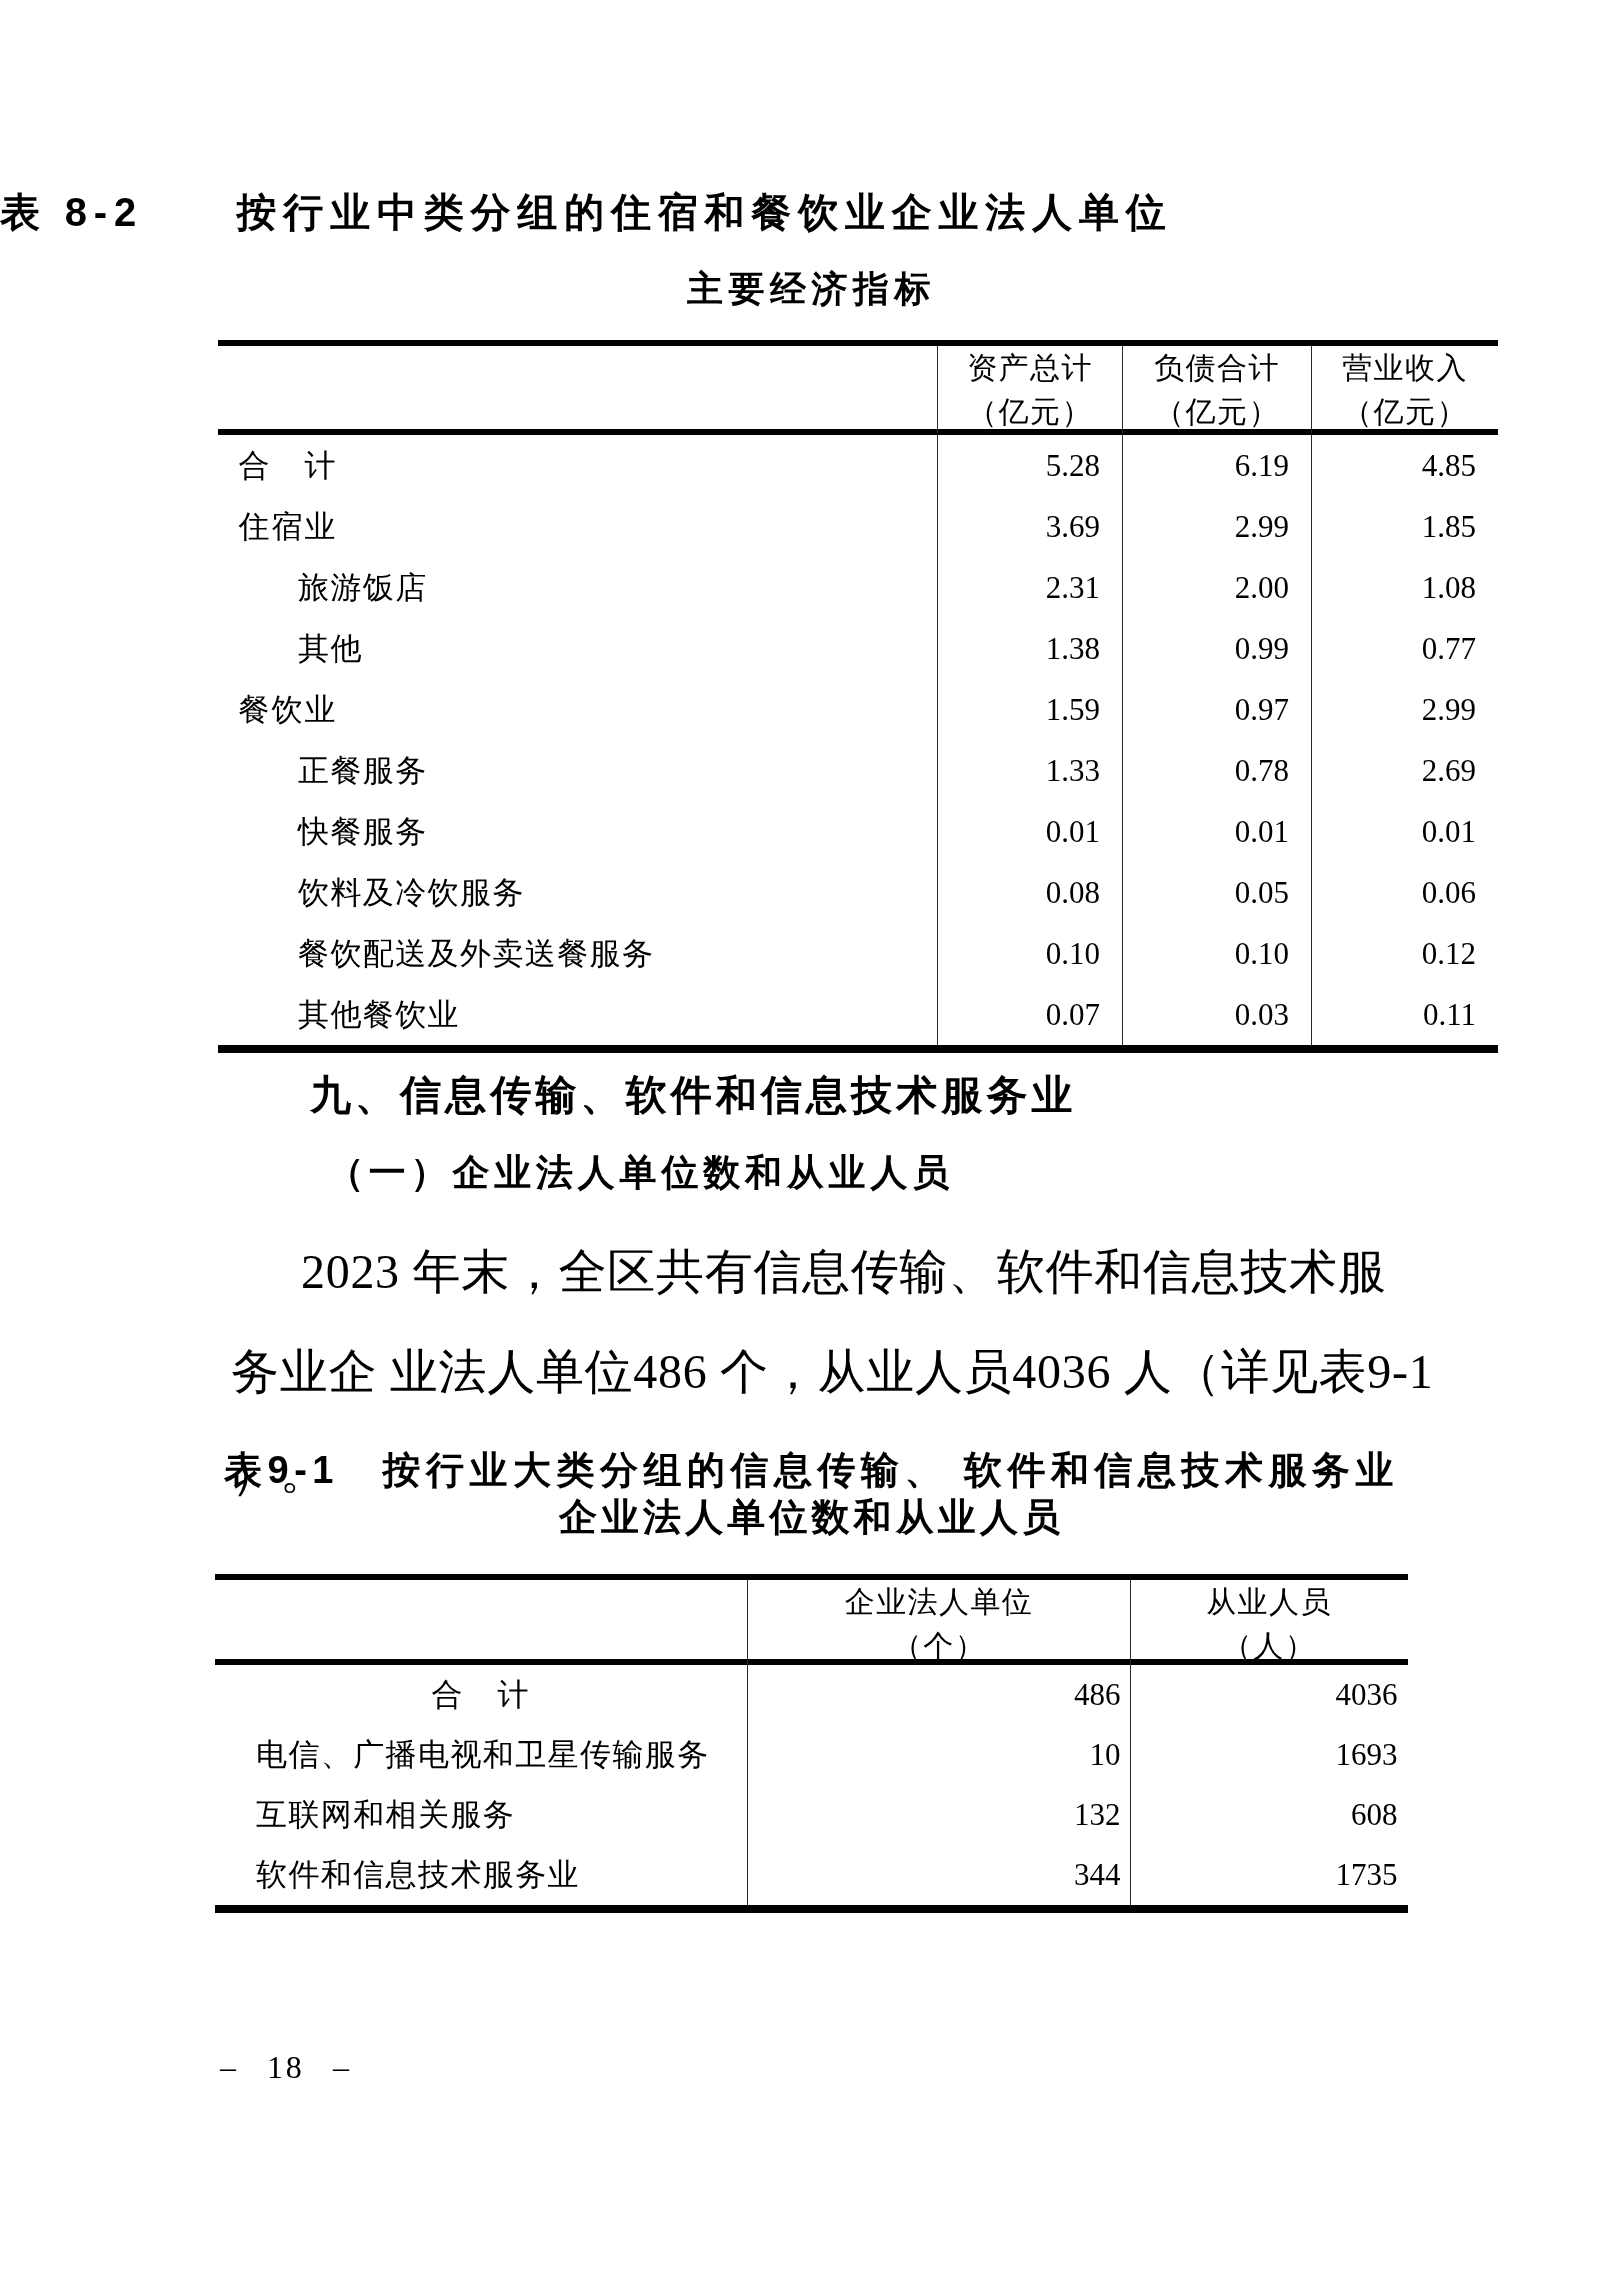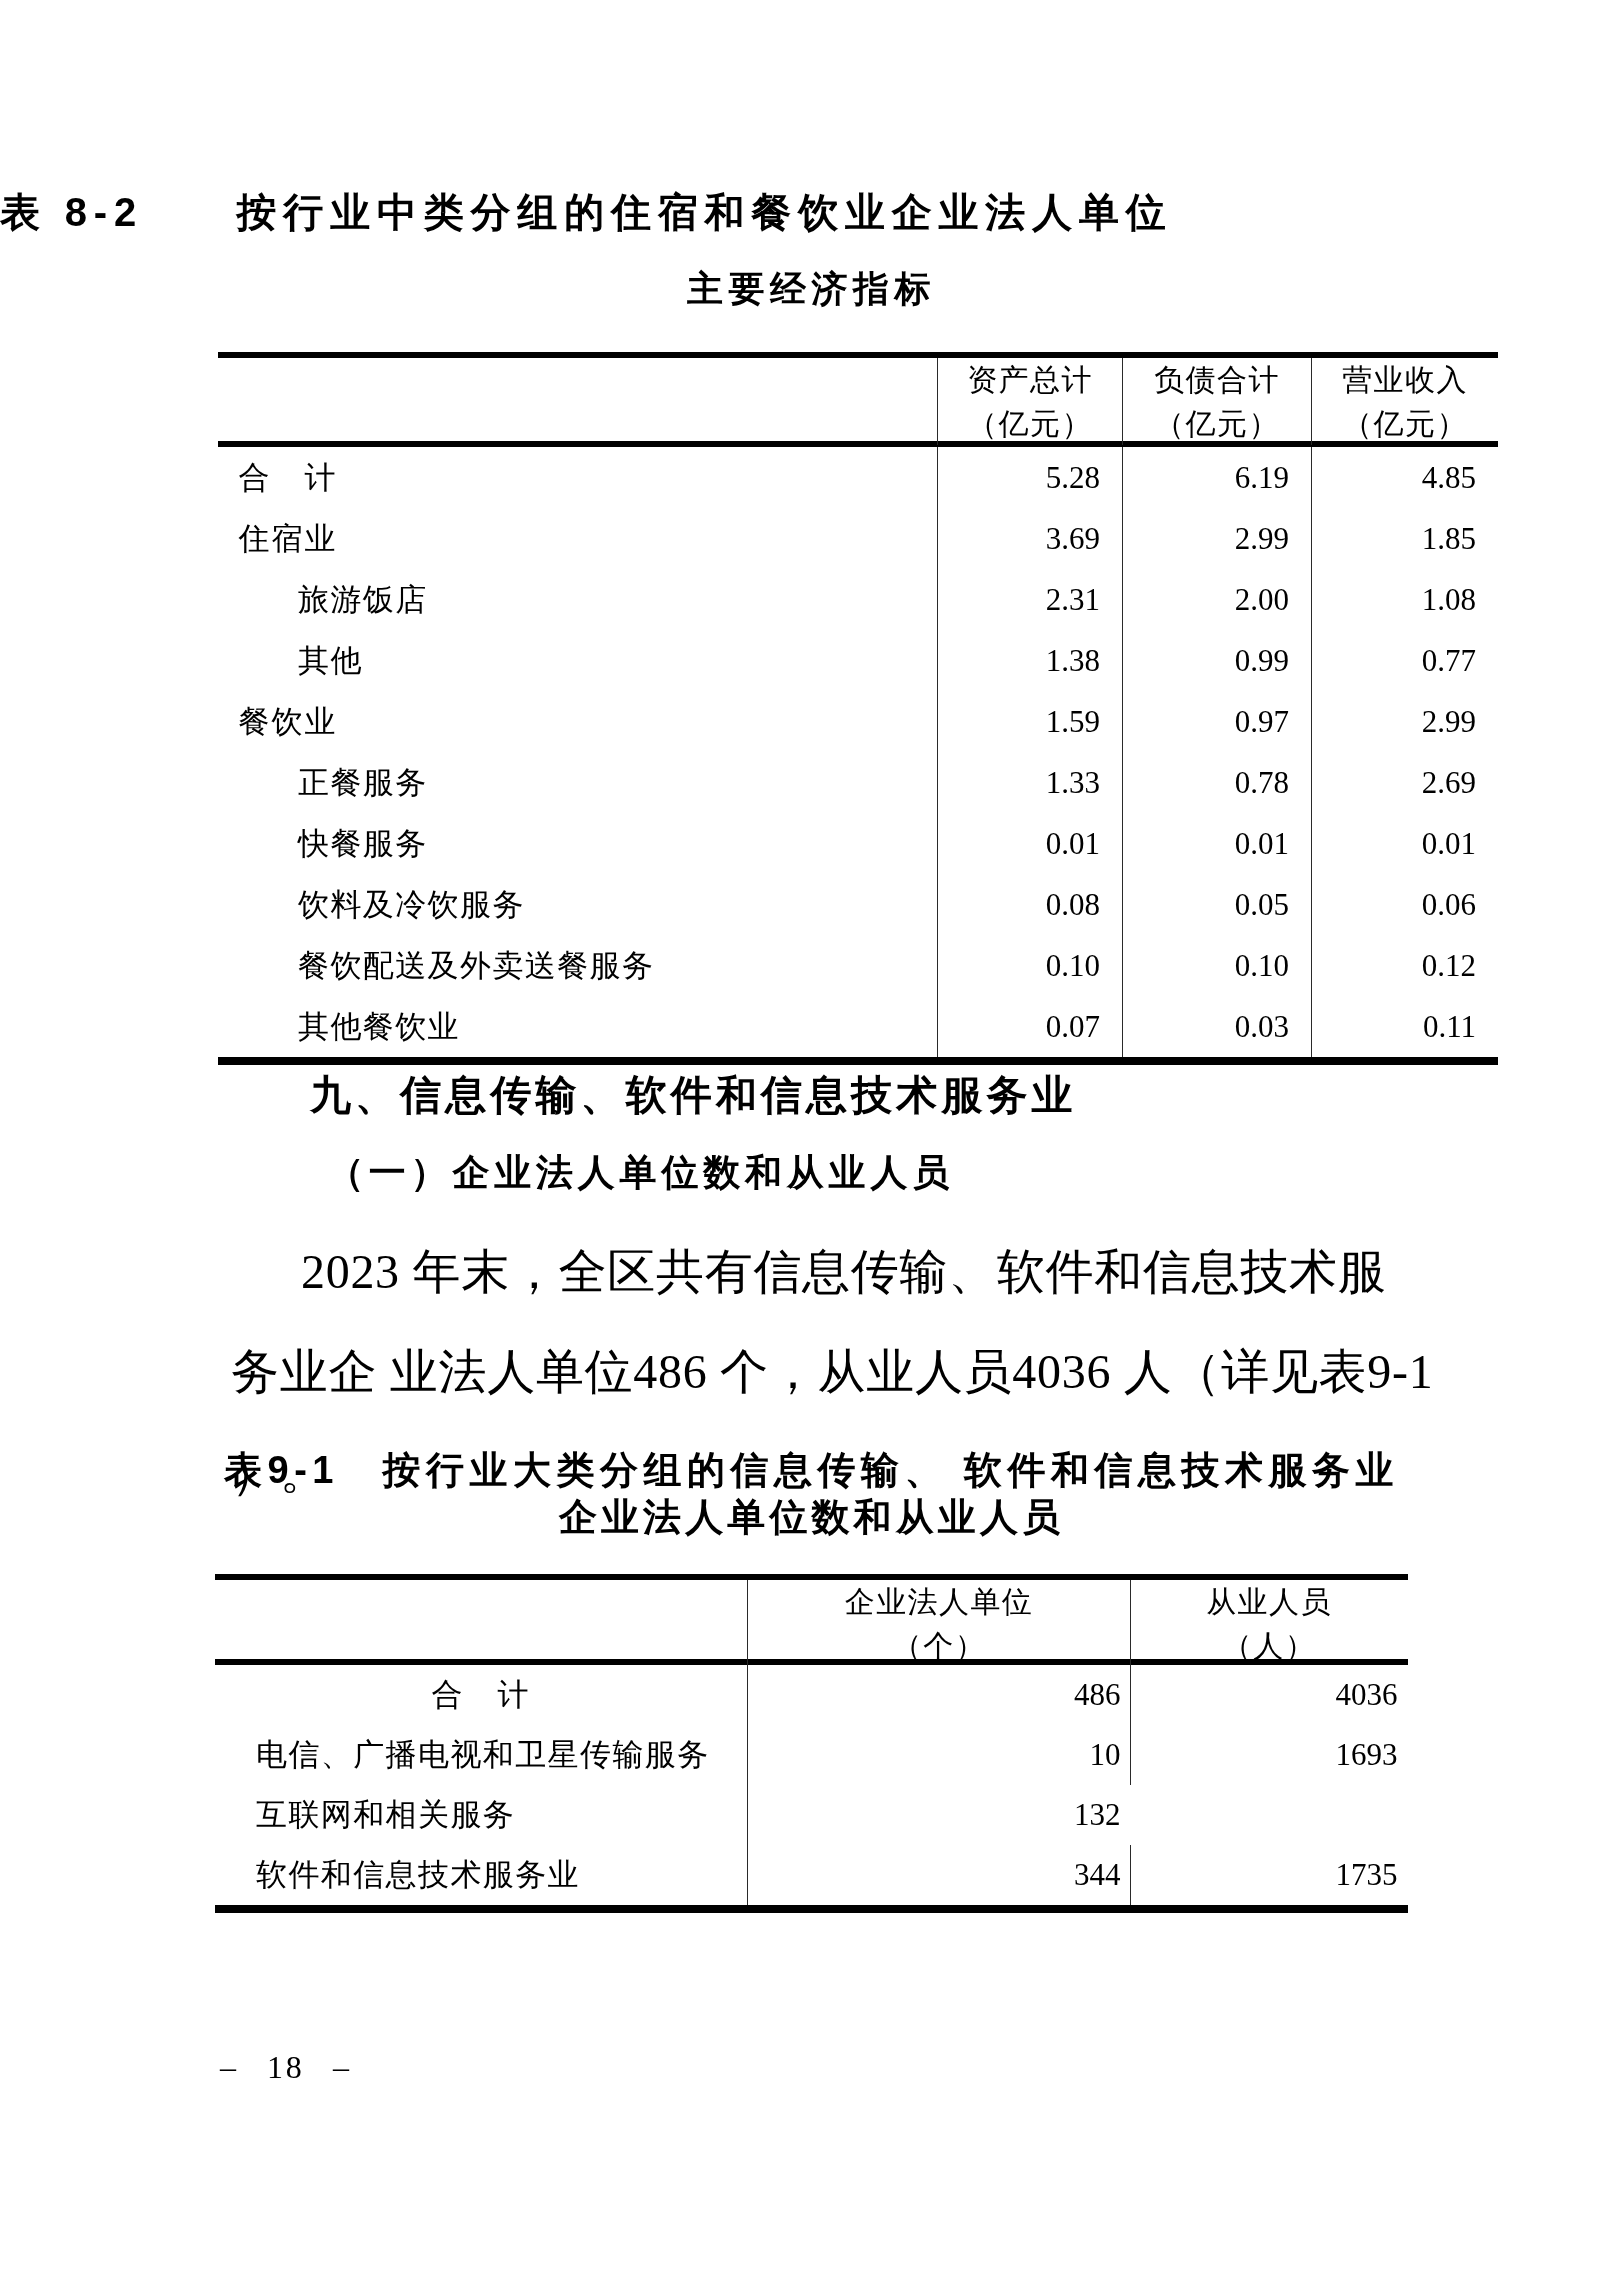--- a/index.html
+++ b/index.html
@@ -34,21 +34,21 @@
     display: flex; flex-direction: column;
     justify-content: center; align-items: center;
     font-size: 30px; line-height: 1.45; letter-spacing: 1.4px;
   }
   .t-row { display: grid; }
   .cell { display: flex; align-items: center; font-size: 31px; }
   .vline { border-left: 1.4px solid #2a2a2a; }
   .num { justify-content: flex-end; }
 
   
-  .table82 { left: 218px; top: 340px; width: 1280px; margin-top: 12px; }
+  .table82 { left: 218px; top: 340px; width: 1280px; }
   .table82 .hdr-row, .table82 .t-row { grid-template-columns: 719px 185px 189px 187px; }
   .table82 .hdr-row { height: 89px; }
   .table82 .t-row { height: 61px; }
   .table82 .num { padding-right: 22px; }
   .ind1 { padding-left: 20.5px; letter-spacing: 2px; }
   .ind2 { padding-left: 80px; letter-spacing: 1.4px; }
 
   
   .h9 {
     top: 1068px; left: 310px;
@@ -217,20 +217,21 @@
     <div class="cell num vline">4036</div>
   </div>
   <div class="t-row">
     <div class="cell lbl-left">电信、广播电视和卫星传输服务</div>
     <div class="cell num vline">10</div>
     <div class="cell num vline">1693</div>
   </div>
   <div class="t-row">
     <div class="cell lbl-left">互联网和相关服务</div>
     <div class="cell num vline">132</div>
+    <div class="cell num vline">608</div>
   </div>
   <div class="t-row">
     <div class="cell lbl-left">软件和信息技术服务业</div>
     <div class="cell num vline">344</div>
     <div class="cell num vline">1735</div>
   </div>
 </div>
 
 <div class="abs pagenum">– 18 –</div>
 

